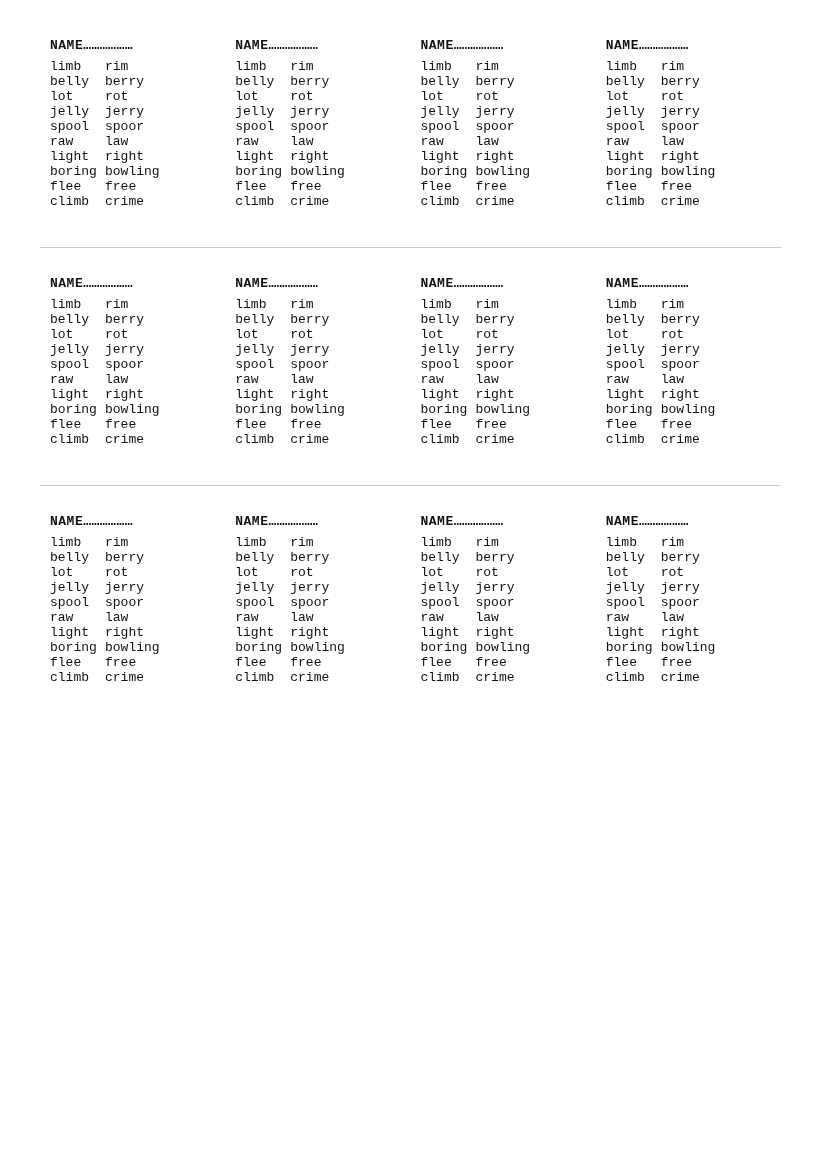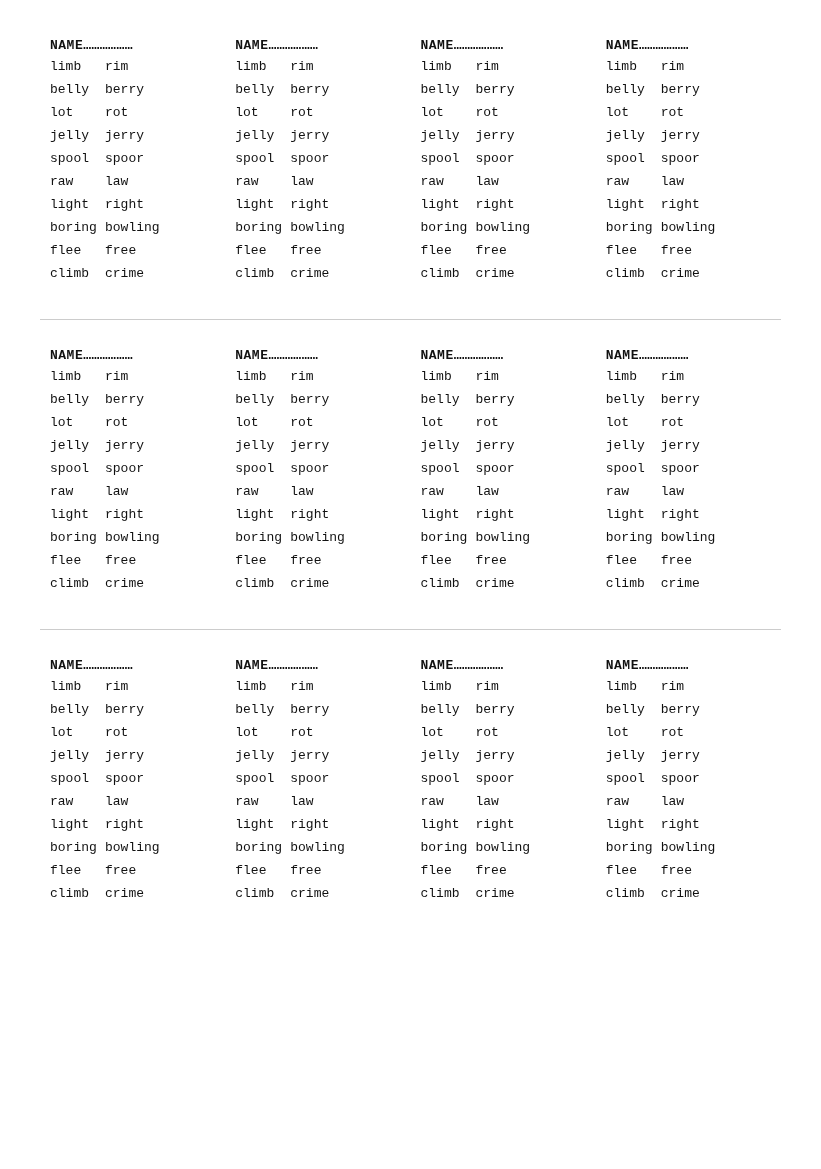--- a/index.html
+++ b/index.html
@@ -52,21 +52,21 @@
     .card-name {
       font-weight: bold;
       font-size: 13px;
       margin-bottom: 6px;
       letter-spacing: 0.5px;
     }
 
     .word-pairs {
       display: flex;
       flex-direction: column;
-      gap: 8px;
+      gap: 0px;
     }
 
     .word-row {
       display: flex;
       flex-direction: row;
     }
 
     .word-left {
       width: 55px;
       font-size: 13px;

